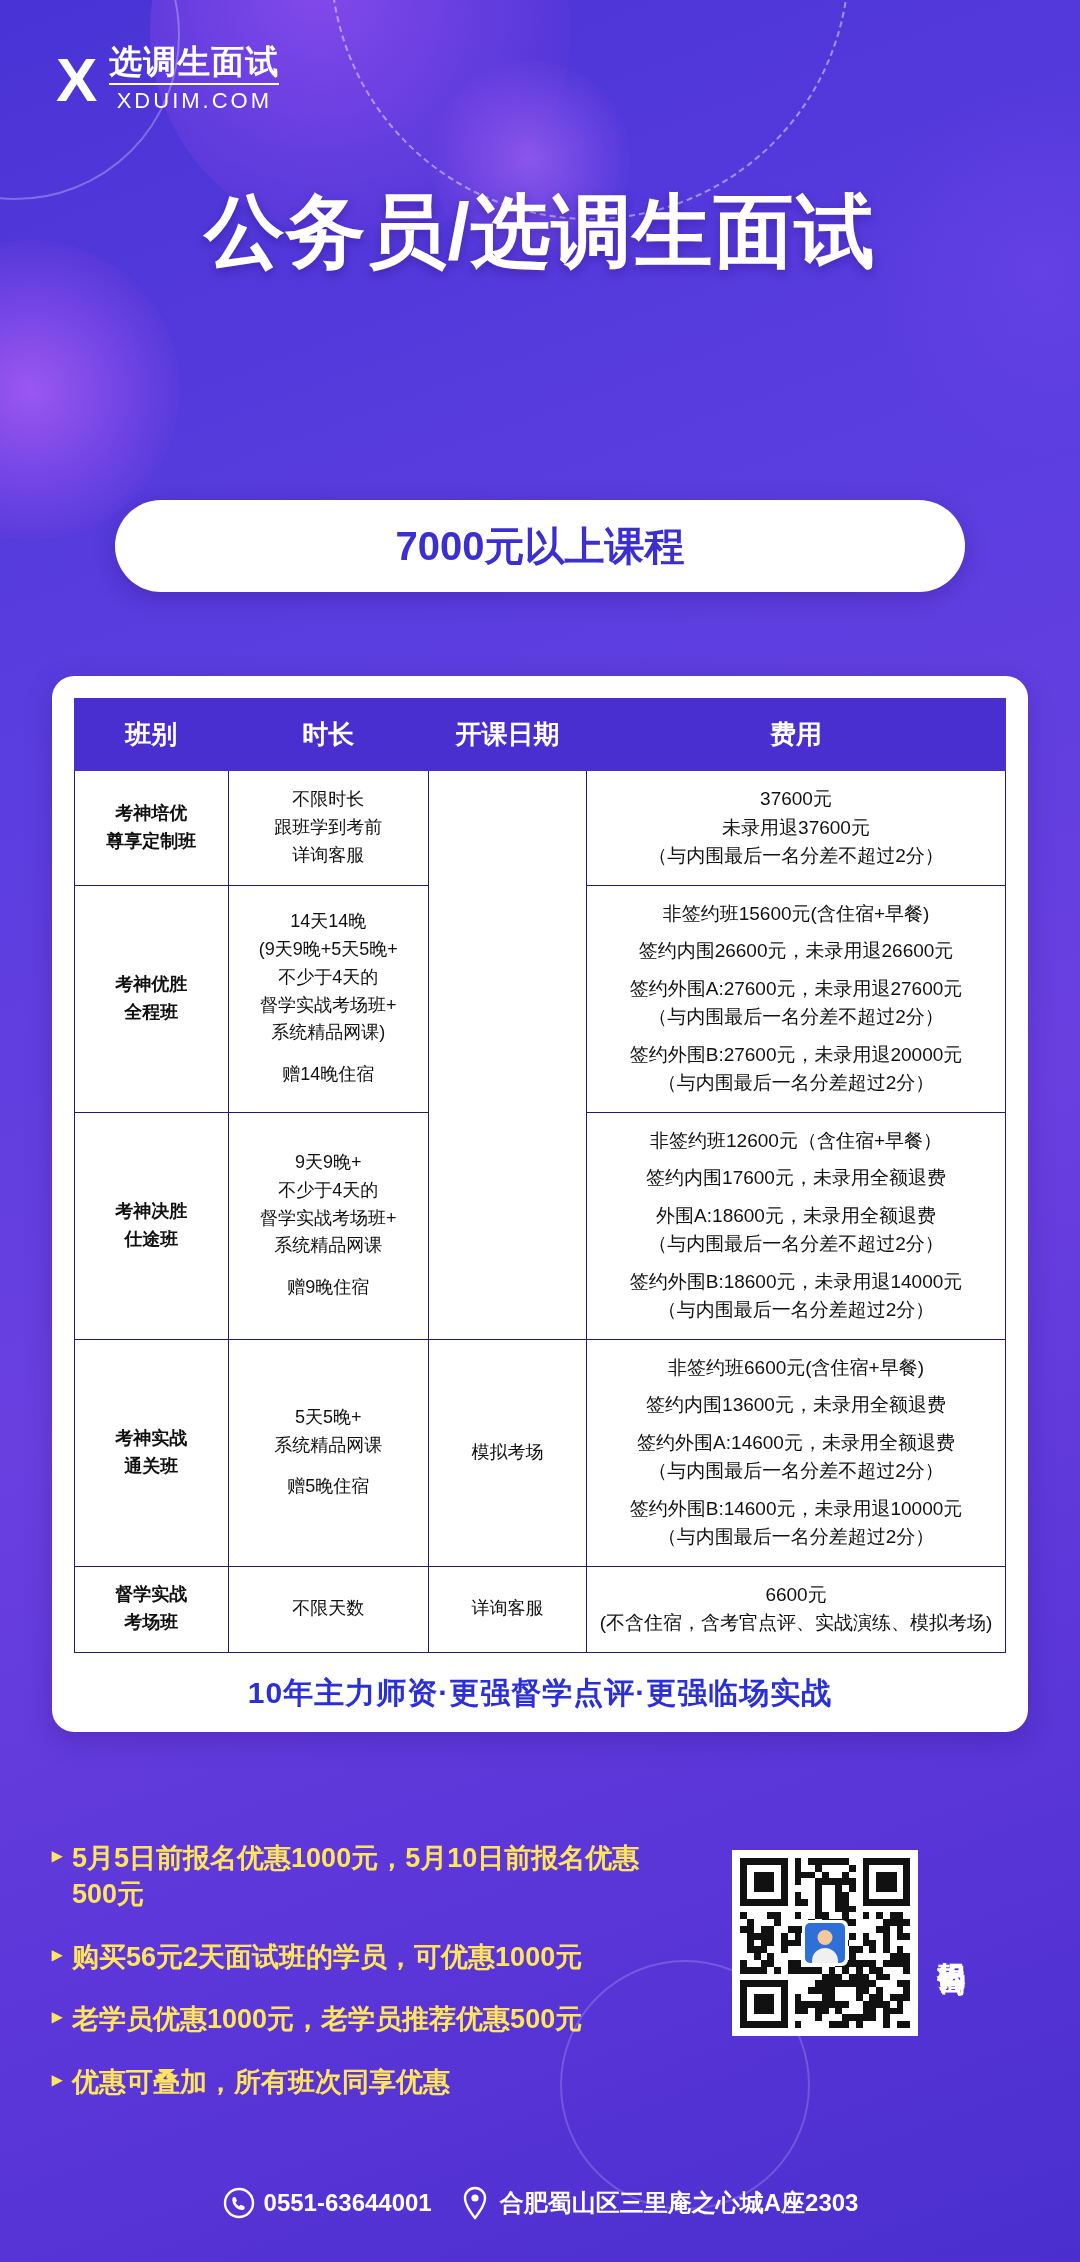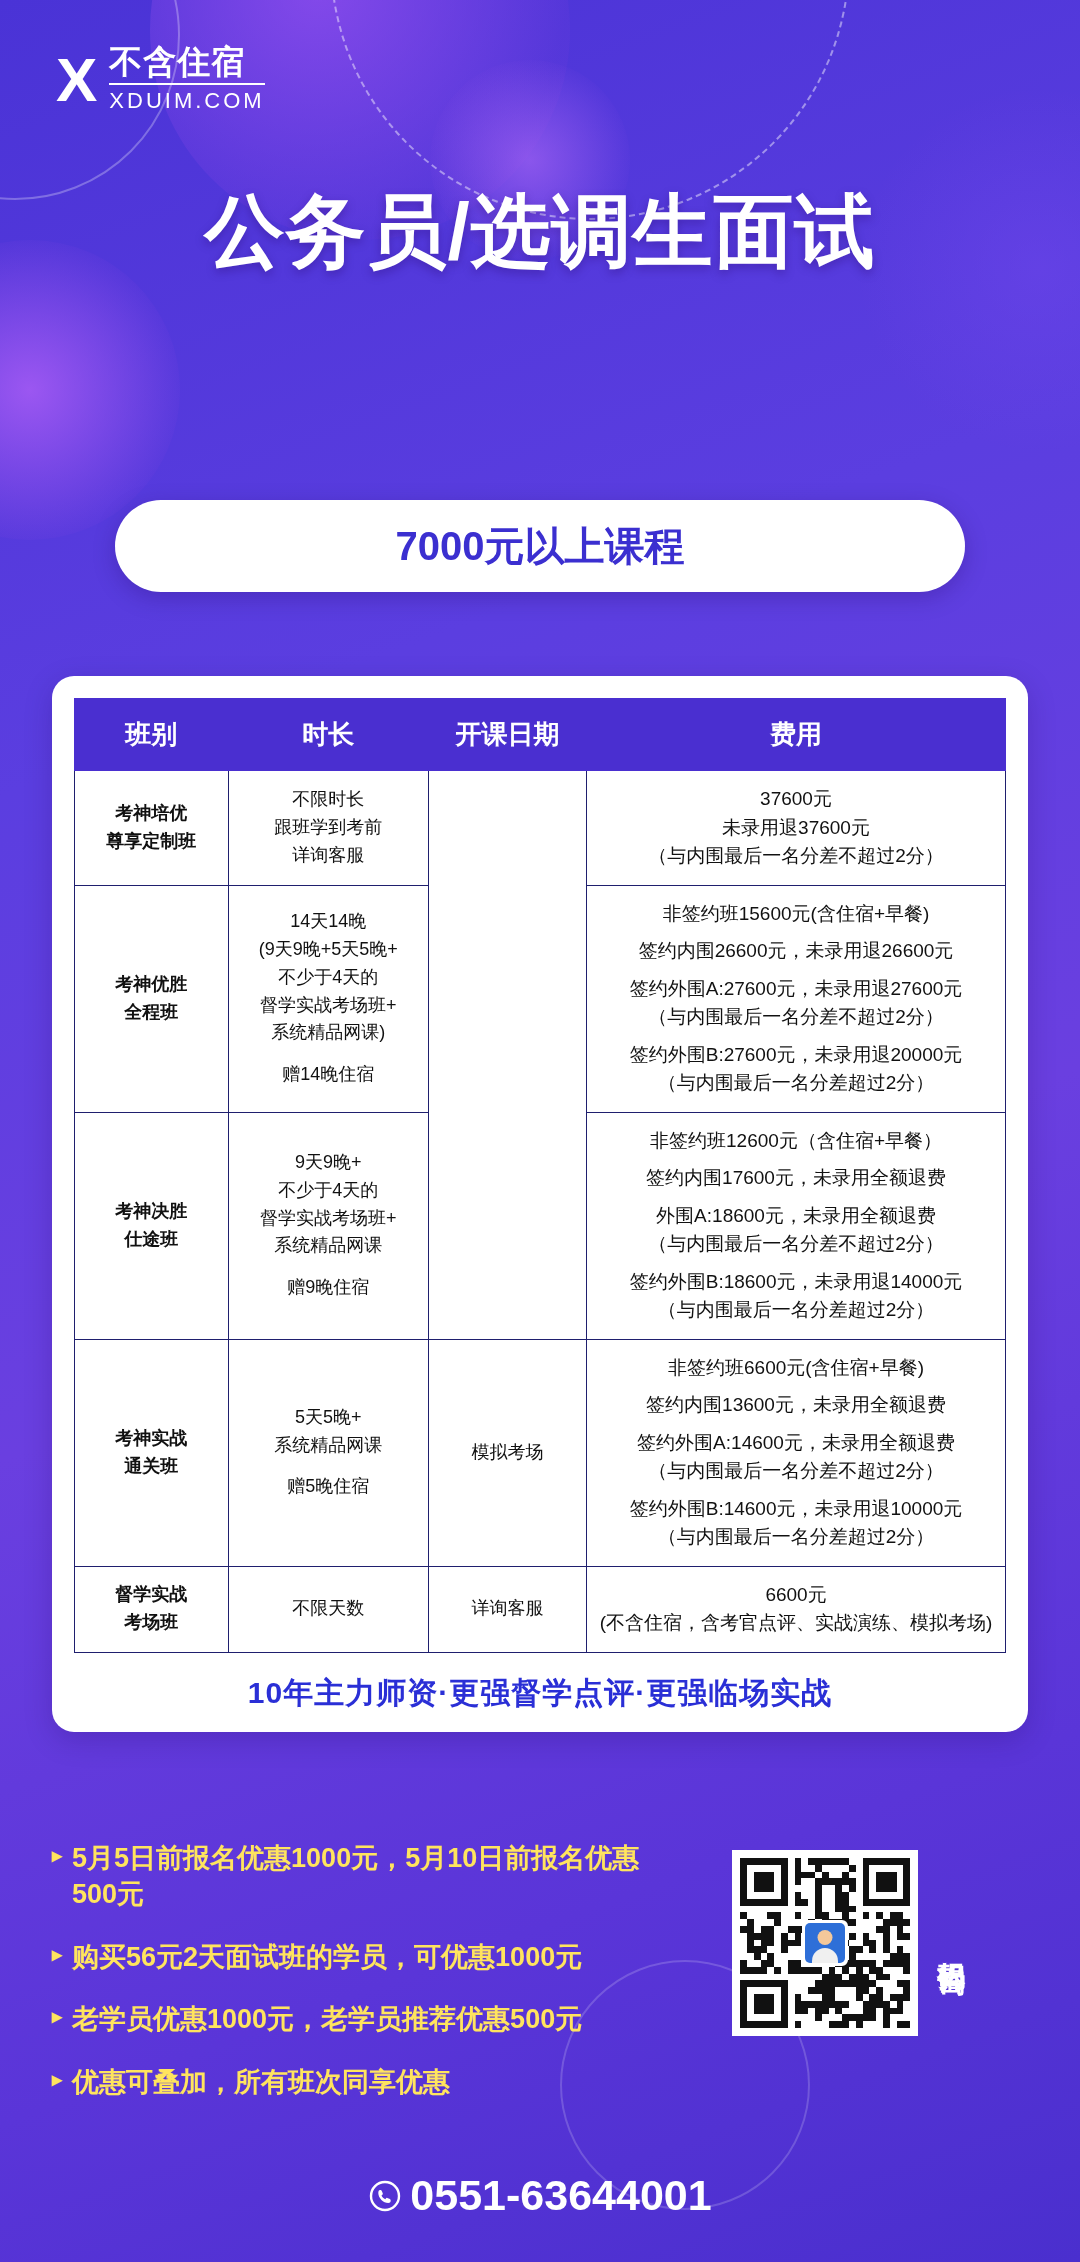--- a/index.html
+++ b/index.html
@@ -172,21 +172,21 @@
   }
   .qr-label {
     color: #ffffff; font-size: 28px; font-weight: bold; line-height: 1.35;
     writing-mode: vertical-rl; letter-spacing: 2px;
   }
 
   
   .contact {
     position: absolute; left: 0; bottom: 42px; width: 100%; z-index: 6;
     display: flex; align-items: center; justify-content: center; gap: 26px;
-    color: #ffffff; font-size: 43px; font-weight: bold;
+    color: #ffffff; font-size: 24px; font-weight: bold;
   }
   .contact-item { display: flex; align-items: center; gap: 8px; }
   .ic {
     display: inline-flex; align-items: center; justify-content: center;
     width: 34px; height: 34px;
   }
 </style>
 </head>
 <body>
 
@@ -195,21 +195,21 @@
 <div class="deco deco-c3"></div>
 <div class="deco deco-c4"></div>
 <div class="deco deco-c5"></div>
 <div class="deco-ring"></div>
 <div class="deco-ring2"></div>
 <div class="deco-ring3"></div>
 
 <div class="logo-wrap">
   <div class="logo-x">X</div>
   <div class="logo-text">
-    <div class="logo-cn">不含住宿</div>
+    <div class="logo-cn">选调生面试</div>
     <div class="logo-en">XDUIM.COM</div>
   </div>
 </div>
 
 <div class="headline">
   <div class="headline-2">公务员/选调生面试</div>
 </div>
 
 <div class="promo-pill">
   <span class="promo-a">7000元以上课程</span>
@@ -630,13 +630,22 @@
 <div class="contact">
   <div class="contact-item">
     <span class="ic">
       <svg width="32" height="32" viewBox="0 0 32 32">
         <circle cx="16" cy="16" r="14" fill="none" stroke="#fff" stroke-width="2.4"></circle>
         <path d="M11 10c1 0 1.6.4 2 1.4l.8 2c.2.6 0 1-.5 1.4l-.8.6c.8 1.8 2 3 3.8 3.8l.6-.8c.4-.5.8-.7 1.4-.5l2 .8c1 .4 1.4 1 1.4 2 0 1.3-1 2.3-2.4 2.3-5 0-10-5-10-10C9.3 11 10 10 11 10z" fill="#fff"></path>
       </svg>
     </span>
     <span>0551-63644001</span>
   </div>
+  <div class="contact-item">
+    <span class="ic">
+      <svg width="30" height="34" viewBox="0 0 30 34">
+        <path d="M15 2c-5.5 0-10 4.4-10 9.9C5 20 15 32 15 32s10-12 10-20.1C25 6.4 20.5 2 15 2z" fill="none" stroke="#fff" stroke-width="2.4"></path>
+        <circle cx="15" cy="12" r="3.6" fill="#fff"></circle>
+      </svg>
+    </span>
+    <span>合肥蜀山区三里庵之心城A座2303</span>
+  </div>
 </div>
 
 </body></html>

